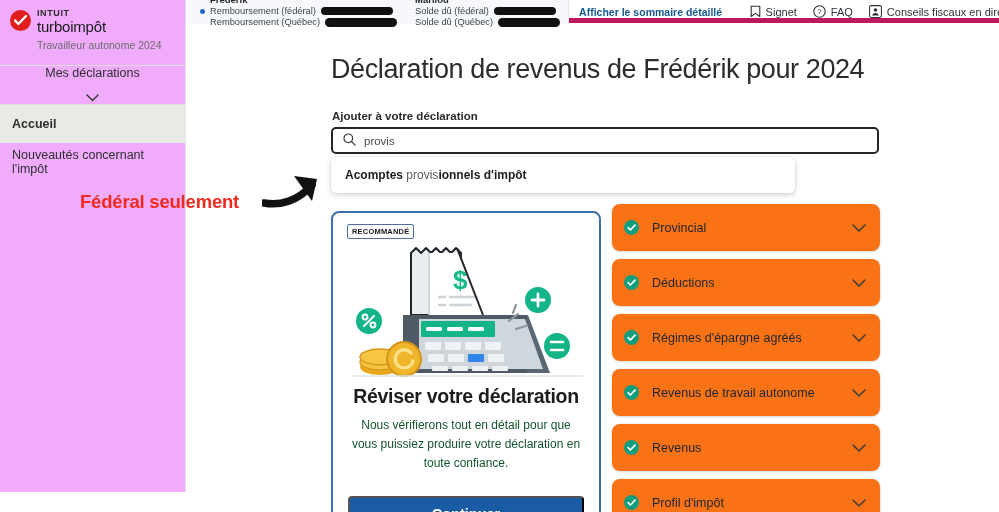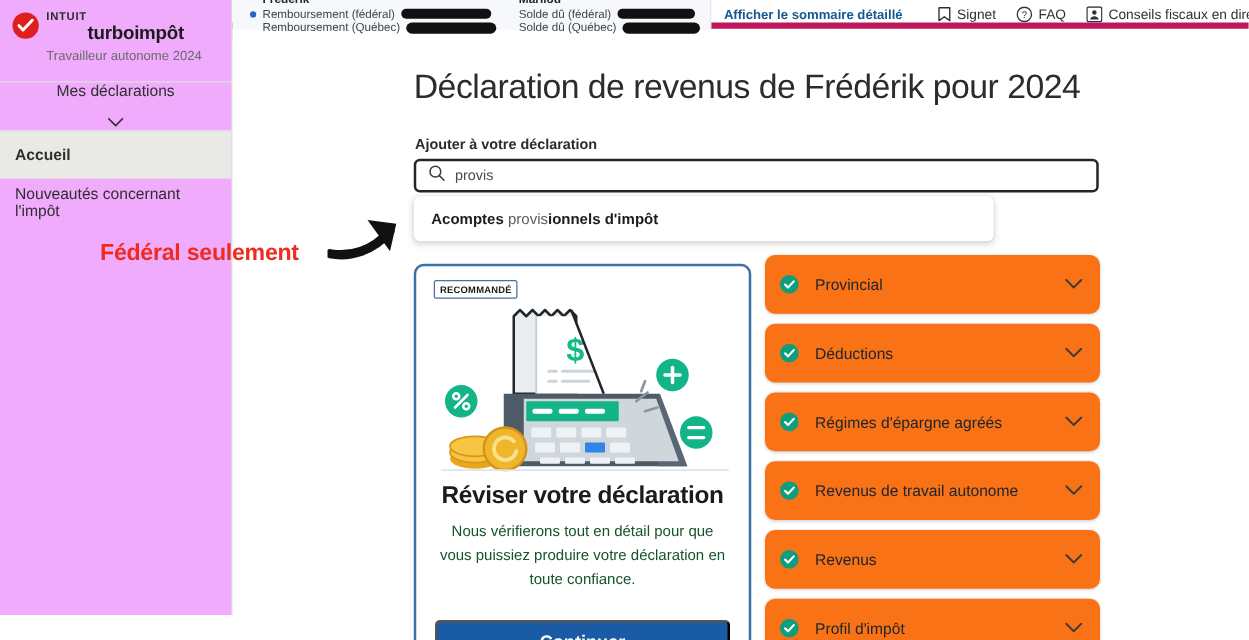--- a/index.html
+++ b/index.html
@@ -25,22 +25,22 @@
     width: 21px; height: 21px; border-radius: 50%;
     background: #e01e1e; flex: 0 0 auto; position: relative; margin-top: 2px;
   }
   .logo-check svg { position: absolute; left: 4px; top: 5px; }
   .logo-text { line-height: 1; padding-top: 1px; }
   .logo-intuit {
     font-size: 9px; font-weight: bold; letter-spacing: .6px;
     color: #2b2b2b; display: block; text-transform: uppercase;
   }
   .logo-brand {
-    font-size: 15px; font-weight: bold; color: #1a1a1a;
-    display: block; margin-top: 1px; letter-spacing: -.2px; margin-left: 33px;
+    font-size: 15px; font-weight: normal; color: #1a1a1a;
+    display: block; margin-top: 1px; letter-spacing: -.2px;
   }
   .logo-sub {
     font-size: 10.5px; color: #6b6b6b; padding: 5px 0 0 37px;
   }
   .side-row {
     height: 38px; display: flex; align-items: center;
     padding: 0 12px; font-size: 12.5px; color: #2f2f2f;
     cursor: pointer; position: relative;
   }
   .side-row.expander { justify-content: space-between; border-top: 1px solid #dedede; border-bottom: 1px solid #dedede; height: 40px; flex-direction: column;}

